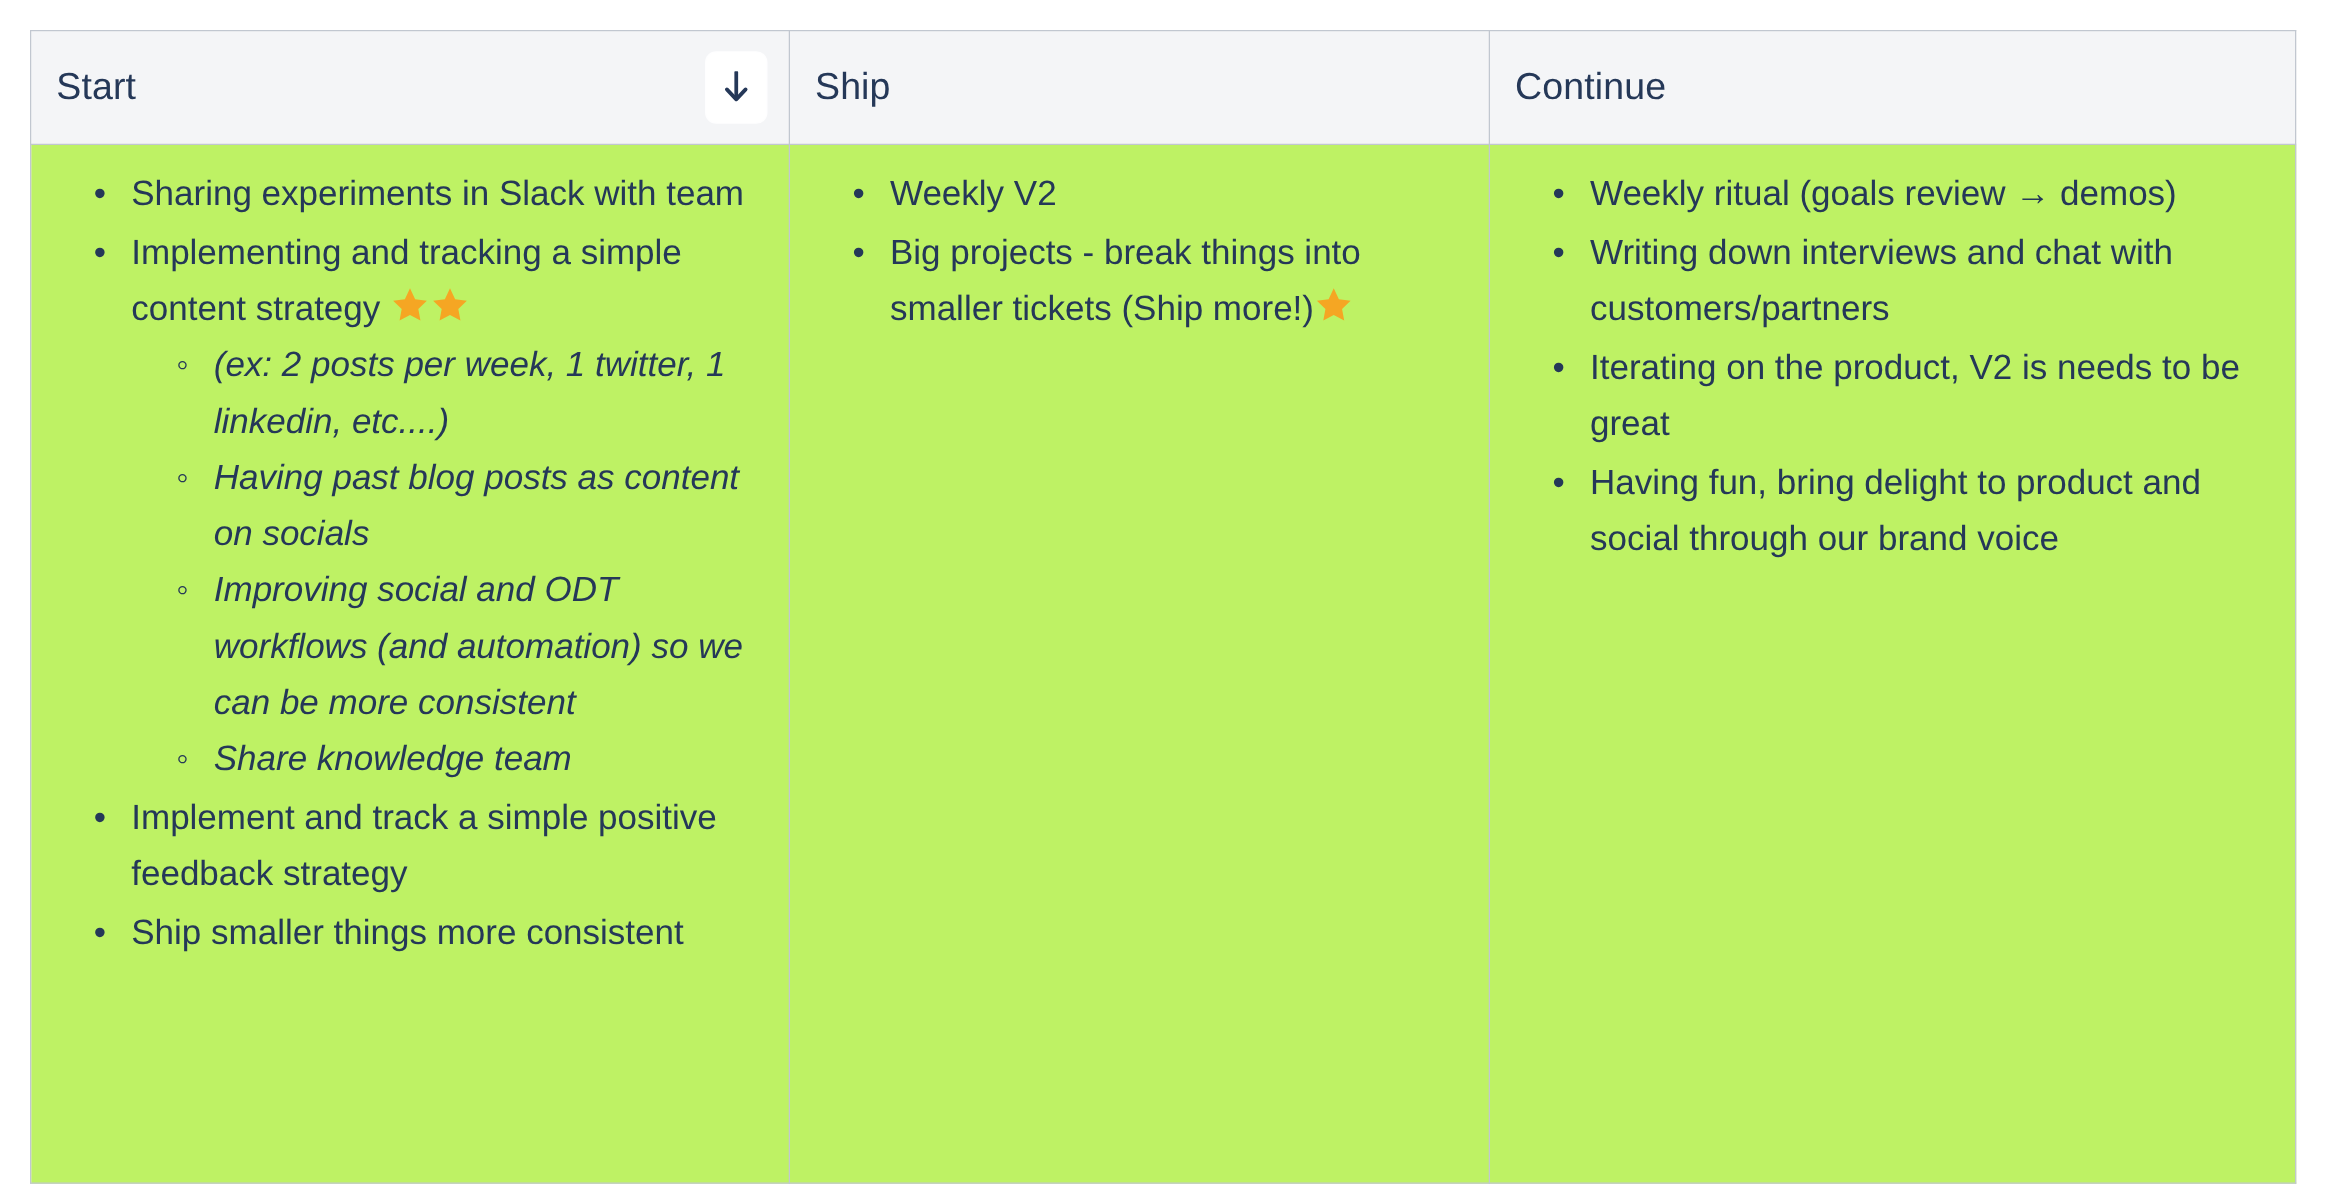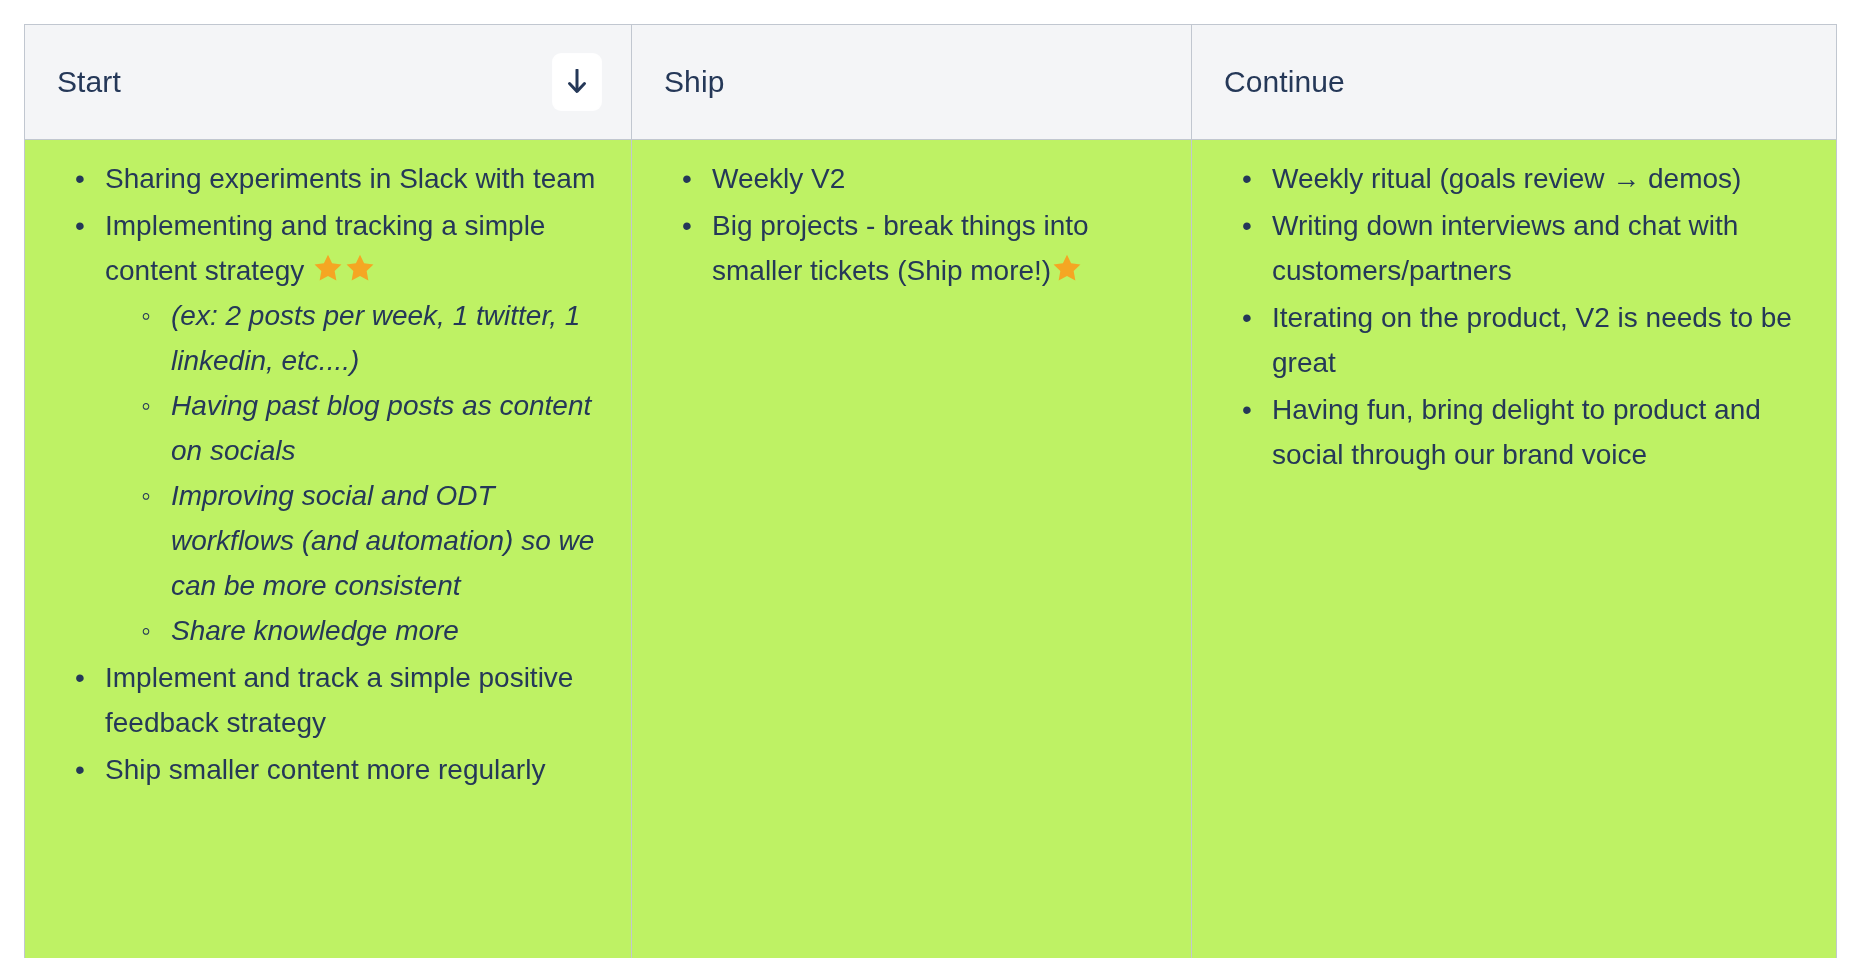--- a/index.html
+++ b/index.html
@@ -34,21 +34,21 @@
 
   .retro-table col.c1 { width: 607px; }
   .retro-table col.c2 { width: 560px; }
   .retro-table col.c3 { width: 645px; }
 
   .retro-table thead th {
     background: #f4f5f7;
     border: 1px solid #c1c7d0;
     text-align: left;
     vertical-align: middle;
-    padding: 12px;
+    padding: 0;
     height: 90px;
     font-weight: normal;
   }
 
   .header-inner {
     display: flex;
     align-items: center;
     justify-content: space-between;
     padding: 0 18px 0 20px;
     height: 90px;
@@ -194,24 +194,24 @@
             <ul class="bullets">
                 <li><span>Sharing experiments in Slack with team</span></li>
                 <li><span>Implementing and tracking a simple content strategy </span><span class="star"><svg viewBox="0 0 24 24" width="34" height="34">
                       <path fill="#f5a623" d="M12 2.6l2.9 6.1 6.6.9-4.8 4.6 1.2 6.6L12 17.7 6.1 20.8l1.2-6.6L2.5 9.6l6.6-.9z"></path>
                     </svg></span><span class="star"><svg viewBox="0 0 24 24" width="34" height="34">
                       <path fill="#f5a623" d="M12 2.6l2.9 6.1 6.6.9-4.8 4.6 1.2 6.6L12 17.7 6.1 20.8l1.2-6.6L2.5 9.6l6.6-.9z"></path>
                     </svg></span><ul class="sub">
                     <li><span>(ex: 2 posts per week, 1 twitter, 1 linkedin, etc....)</span></li>
                     <li><span>Having past blog posts as content on socials</span></li>
                     <li><span>Improving social and ODT workflows (and automation) so we can be more consistent</span></li>
-                    <li><span>Share knowledge more</span></li>
+                    <li><span>Share knowledge team</span></li>
                   </ul></li>
                 <li><span>Implement and track a simple positive feedback strategy</span></li>
-                <li><span>Ship smaller content more regularly</span></li>
+                <li><span>Ship smaller things more consistent</span></li>
               </ul>
           </div>
         </td>
         <td>
           <div class="cell-body">
             <ul class="bullets">
                 <li><span>Weekly V2</span></li>
                 <li><span>Big projects - break things into smaller tickets (Ship more!)</span><span class="star"><svg viewBox="0 0 24 24" width="34" height="34">
                       <path fill="#f5a623" d="M12 2.6l2.9 6.1 6.6.9-4.8 4.6 1.2 6.6L12 17.7 6.1 20.8l1.2-6.6L2.5 9.6l6.6-.9z"></path>
                     </svg></span></li>

